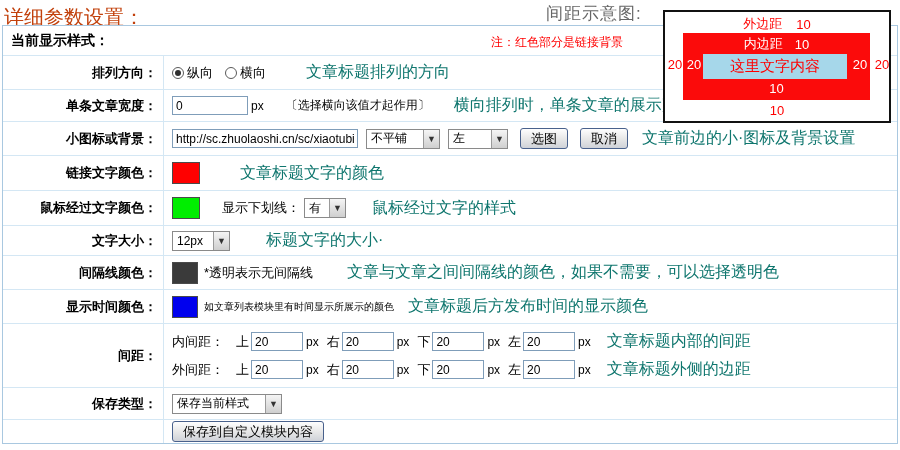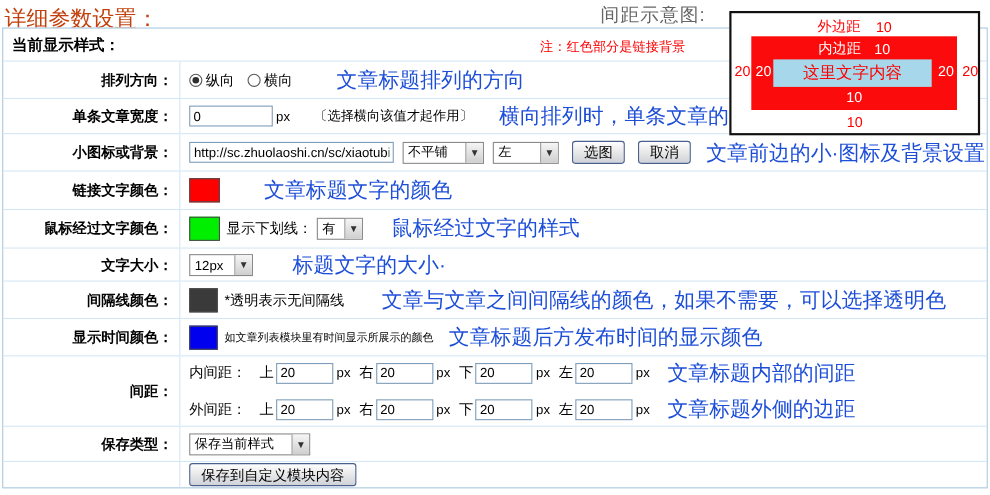--- a/index.html
+++ b/index.html
@@ -22,21 +22,21 @@
   .r-header { height:30px; align-items:center; padding-left:8px; }
   .r-direction { height:34px; } .r-width { height:32px; } .r-icon { height:34px; }
   .r-link { height:35px; } .r-hover { height:35px; } .r-size { height:30px; }
   .r-sep { height:34px; } .r-time { height:34px; } .r-spacing { height:64px; }
   .r-save { height:32px; } .r-btn { flex:1; }
 
   .hdr-label { font-size:14px; font-weight:bold; color:#000; }
   .hdr-value { font-size:14px; font-weight:bold; color:#f00; margin-left:4px; }
   .hdr-note { position:absolute; left:488px; top:8px; font-size:12px; color:#f00; font-weight:normal; }
 
-  .note { color:#1d4ed8; font-size:19px; }
+  .note { color:#0f766e; font-size:16px; }
   .hint { color:#000; font-size:12px; }
 
   .txt { border:1px solid #7f9db9; height:19px; font-size:12px; padding:1px 3px;
     font-family:"Liberation Sans","DejaVu Sans",sans-serif; color:#000; background:#fff; }
   .unit { font-size:12px; margin-left:3px; }
 
   .sel { display:inline-flex; align-items:center; height:20px; border:1px solid #8a8a8a;
     background:#fff; font-size:12px; }
   .sel .sel-text { padding:0 4px; flex:1; overflow:hidden; }
   .sel .sel-arrow { width:16px; height:100%; display:flex; align-items:center; justify-content:center;
@@ -160,21 +160,21 @@
     <div class="cnt">
       <span class="swatch" style="background:#ff0000;"></span>
       <span class="note" style="margin-left:40px;">文章标题文字的颜色</span>
     </div>
   </div>
 
   <div class="prow r-hover">
     <div class="lbl">鼠标经过文字颜色：</div>
     <div class="cnt">
       <span class="swatch" style="background:#00ee00;"></span>
-      <span style="margin-left:6px;">显示下划线：</span>
+      <span style="margin-left:22px;">显示下划线：</span>
       <span class="sel" style="width:42px; margin-left:4px;">
         <span class="sel-text">有</span>
         <span class="sel-arrow">▼</span>
       </span>
       <span class="note" style="margin-left:26px;">鼠标经过文字的样式</span>
     </div>
   </div>
 
   <div class="prow r-size">
     <div class="lbl">文字大小：</div>

